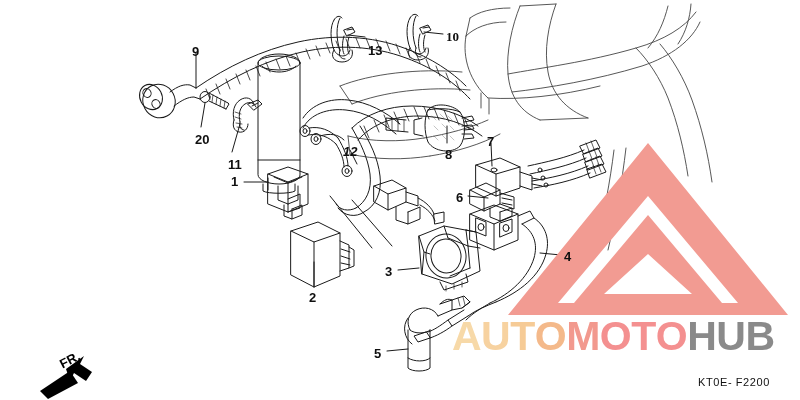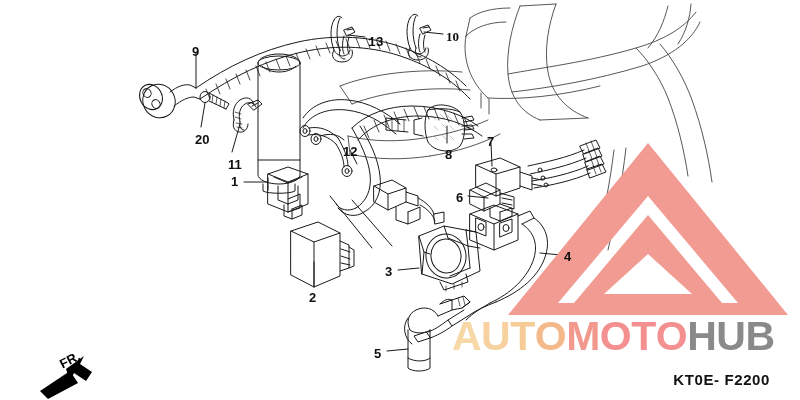--- a/index.html
+++ b/index.html
@@ -3,22 +3,22 @@
 <meta charset="utf-8">
 <style>
   html,body{margin:0;padding:0;background:#fff;}
   body{width:800px;height:400px;overflow:hidden;
        font-family:"Liberation Sans",sans-serif;}
   #sheet{position:relative;width:800px;height:400px;background:#ffffff;}
   #sheet svg.layer{position:absolute;left:0;top:0;width:800px;height:400px;}
   .cnum{position:absolute;font-family:"Liberation Sans",sans-serif;
         font-size:13px;font-weight:700;color:#0f0f0f;line-height:1;
         letter-spacing:0px;white-space:nowrap;}
-  #partno{position:absolute;right:30px;bottom:12px;font-size:15px;
-          font-weight:700;color:#111;letter-spacing:.6px;
+  #partno{position:absolute;right:30px;bottom:12px;font-size:11px;
+          font-weight:400;color:#111;letter-spacing:.6px;
           font-family:"Liberation Sans",sans-serif;white-space:nowrap;}
   #frlabel{position:absolute;left:57px;top:358px;font-size:13px;font-weight:700;
            color:#000;transform:rotate(-27deg);transform-origin:left top;
            font-family:"Liberation Sans",sans-serif;}
   #wm{position:absolute;left:0;top:0;width:800px;height:400px;pointer-events:none;}
   #wmtext{position:absolute;left:452px;top:313px;font-size:41px;font-weight:700;
           letter-spacing:-0.5px;font-family:"Liberation Sans",sans-serif;
           white-space:nowrap;}
   #wmtext span{display:inline-block;}
 </style>
@@ -404,22 +404,22 @@
       <div class="cnum" style="left: 309px; top: 291px;">2</div>
       <div class="cnum" style="left: 385px; top: 265px;">3</div>
       <div class="cnum" style="left: 564px; top: 250px;">4</div>
       <div class="cnum" style="left: 374px; top: 347px;">5</div>
       <div class="cnum" style="left: 456px; top: 191px;">6</div>
       <div class="cnum" style="left: 487px; top: 135px;">7</div>
       <div class="cnum" style="left: 445px; top: 148px;">8</div>
       <div class="cnum" style="left: 192px; top: 45px;">9</div>
       <div class="cnum" style="left: 446px; top: 30px; font-family: Liberation Serif, serif;">10</div>
       <div class="cnum" style="left: 228px; top: 158px; text-align: right;">11</div>
-      <div class="cnum" style="left: 343px; top: 145px;">12</div>
-      <div class="cnum" style="left: 368px; top: 36px; font-family: Liberation Mono, monospace;">13</div>
+      <div class="cnum" style="left: 343px; top: 145px; font-style: italic;">12</div>
+      <div class="cnum" style="left: 368px; top: 44px;">13</div>
       <div class="cnum" style="left: 195px; top: 133px;">20</div>
     </div>
 
   <svg class="layer" viewBox="0 0 800 400">
     <g fill="#000">
       <path d="M66 369 L 84 356 L 80 364 L 92 372 L 86 381 L 74 373 L 70 381 Z"></path>
       <path d="M40 391 L 70 371 L 78 383 L 48 399 Z"></path>
     </g>
   </svg>
   <div id="frlabel">FR.</div>

